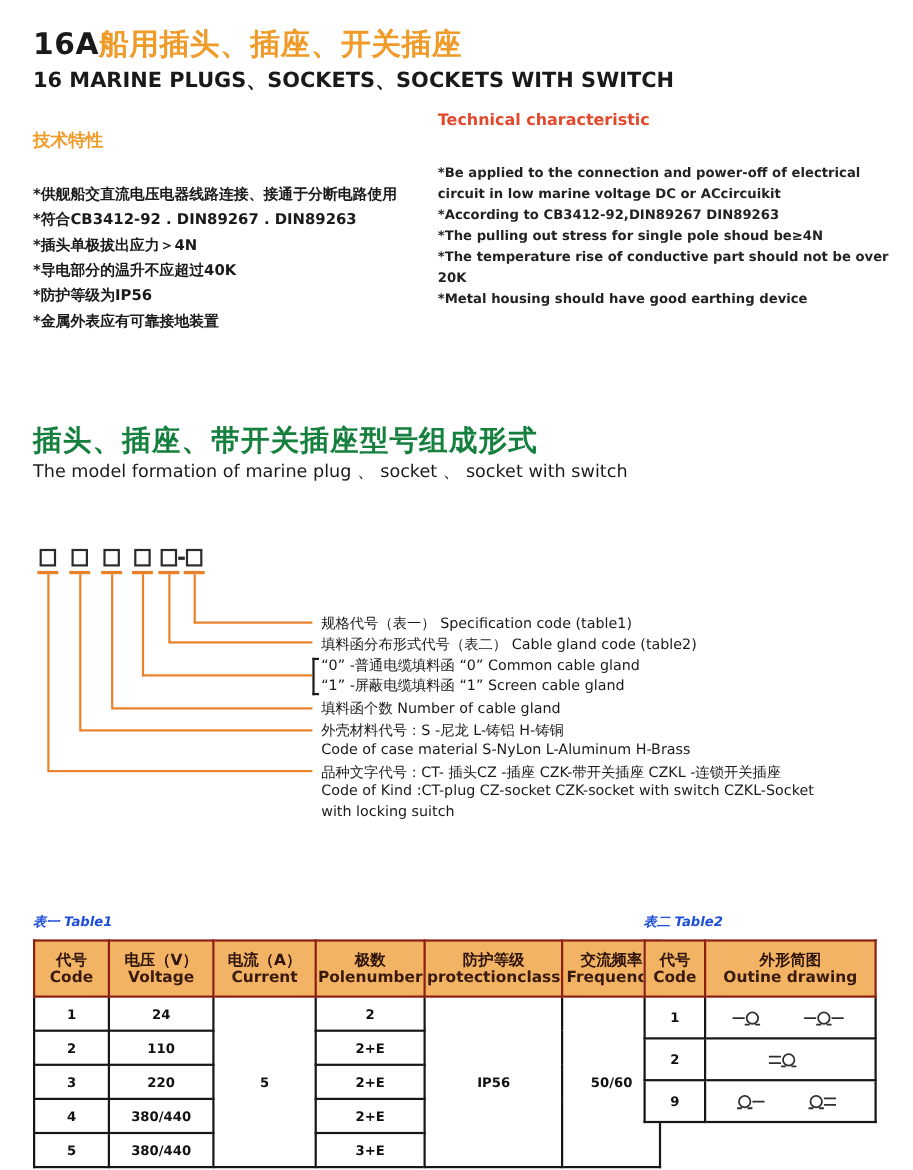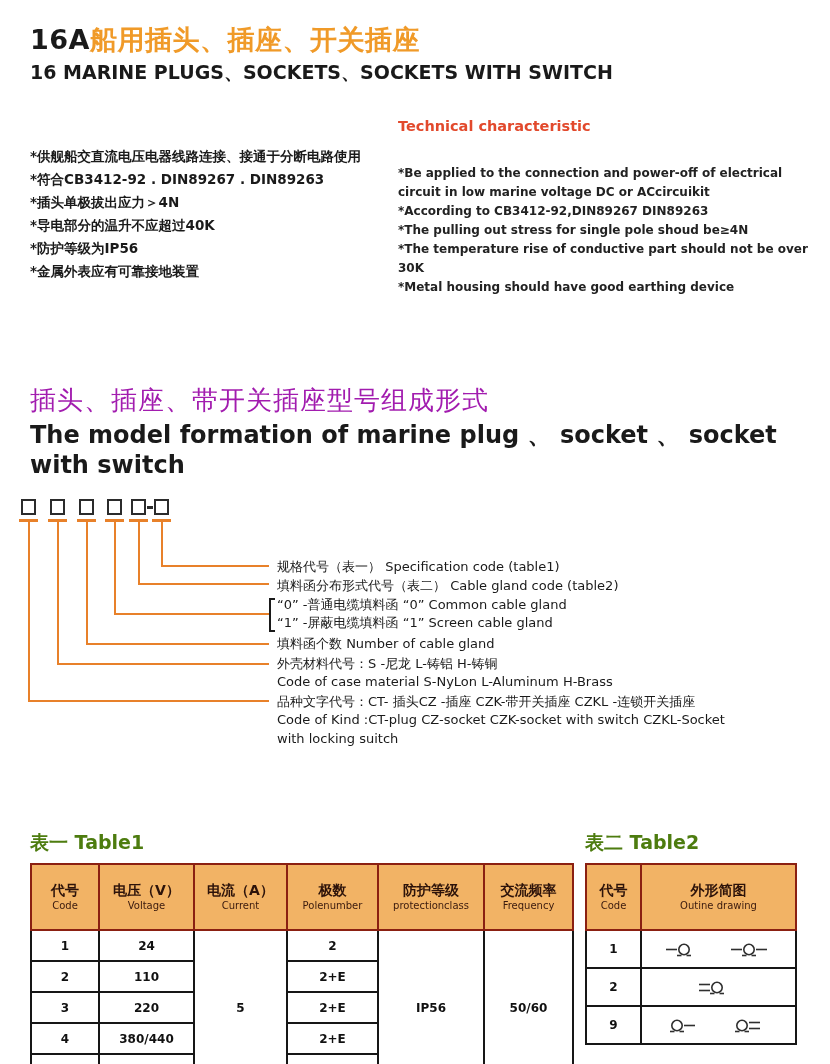--- a/index.html
+++ b/index.html
@@ -10,83 +10,84 @@
   
   .hdr { position:absolute; left:30px; top:10px; }
   .hdr .line1 { font-size:27px; font-weight:bold; letter-spacing:.5px; white-space:nowrap; }
   .hdr .line1 .zh { color:#f09a28; }
   .hdr .line2 { font-size:19px; font-weight:bold; margin-top:2px; white-space:nowrap; }
 
   
   .tech-zh { position:absolute; left:30px; top:106px; width:365px; }
   .tech-zh h3 { color:#f09a28; font-size:16px; font-weight:bold; }
   .tech-zh .items { margin-top:27px; font-size:13.5px; line-height:23px; font-weight:bold; }
-  .tech-en { position:absolute; left:398px; top:106px; width:420px; }
+  .tech-en { position:absolute; left:398px; top:90px; width:420px; }
   .tech-en h3 { color:#e2492c; font-size:14.5px; font-weight:bold; }
   .tech-en .items { margin-top:30px; font-size:12px; line-height:19px; font-weight:bold; color:#222; }
 
   
   .model-head { position:absolute; left:30px; top:371px; }
-  .model-head .zh { color:#a21caf; font-size:26px; font-weight:normal; letter-spacing:1px; }
-  .model-head .en { font-size:24px; font-weight:bold; margin-top:1px; }
-
-  
-  .diagram { position:absolute; left:21px; top:487px; width:785px; height:255px; }
+  .model-head .zh { color:#15803d; font-size:26px; font-weight:bold; letter-spacing:1px; }
+  .model-head .en { font-size:16px; font-weight:normal; margin-top:1px; }
+
+  
+  .diagram { position:absolute; left:36px; top:487px; width:785px; height:255px; }
   .dbox  { position:absolute; width:15px; height:16px; border:2px solid #2b2b2b; top:0; background:#fff; }
   .dund  { position:absolute; height:3px; width:19px; top:20px; background:#e8812a; }
   .ddash { position:absolute; width:6px; height:3px; top:7px; left:126px; background:#2b2b2b; }
   .vline { position:absolute; width:2px; background:#e8812a; }
   .hline { position:absolute; height:2px; background:#e8812a; }
   .dlabel { position:absolute; left:256px; font-size:13px; white-space:nowrap; color:#1a1a1a; }
   .bracket { position:absolute; left:248px; top:99px; width:6px; height:34px;
              border:2px solid #1a1a1a; border-right:none; }
 
   
   .t1 { position:absolute; left:30px; top:818px; }
   .t2 { position:absolute; left:585px; top:818px; }
-  .tlabel { font-size:19px; font-weight:bold; color:#4d7c0f; }
+  .tlabel { font-size:12px; font-weight:bold; color:#1d4ed8;font-style:italic; }
   table { border-collapse:collapse; margin-top:7px; background:#fff; }
-  th { background:#f2b365; border:2px solid #8b2012; height:66px; vertical-align:middle; padding:2px 1px; }
+  th { background:#f2b365; border:2px solid #8b2012; height:51px; vertical-align:middle; padding:2px 1px; }
   th .zh { font-size:14px; font-weight:bold; color:#2d130a; line-height:17px; }
-  th .en { font-size:10px; font-weight:normal; color:#3a1a0e; line-height:14px; }
+  th .en { font-size:14px; font-weight:bold; color:#3a1a0e; line-height:14px; }
   td { border:2px solid #161616; text-align:center; vertical-align:middle;
        font-size:12px; font-weight:bold; color:#111; }
   .t1 td { height:31px; }
   .t2 td { height:38px; }
   .draws { display:flex; justify-content:space-evenly; align-items:center; }
   .glyph svg { display:block; }
 </style>
 </head>
 <body>
 
 <div class="page">
 
   <header class="hdr">
     <div class="line1"><span>16A</span><span class="zh">船用插头、插座、开关插座</span></div>
     <div class="line2">16 MARINE PLUGS、SOCKETS、SOCKETS WITH  SWITCH</div>
   </header>
 
   <section class="tech-zh">
+    <h3>技术特性</h3>
     <div class="items">
       <div>*供舰船交直流电压电器线路连接、接通于分断电路使用</div>
       <div>*符合CB3412-92 . DIN89267 . DIN89263</div>
       <div>*插头单极拔出应力＞4N</div>
       <div>*导电部分的温升不应超过40K</div>
       <div>*防护等级为IP56</div>
       <div>*金属外表应有可靠接地装置</div>
     </div>
   </section>
 
   <section class="tech-en">
     <h3>Technical characteristic</h3>
     <div class="items">
       <div>*Be applied to the connection and power-off of electrical circuit in low marine voltage DC or ACcircuikit</div>
       <div>*According to CB3412-92,DIN89267 DIN89263</div>
       <div>*The pulling out stress for single pole shoud be≥4N</div>
-      <div>*The temperature rise of conductive part should not be over 30K</div>
+      <div>*The temperature rise of conductive part should not be over 20K</div>
       <div>*Metal housing should have good earthing device</div>
     </div>
   </section>
 
   <section class="model-head">
     <div class="zh">插头、插座、带开关插座型号组成形式</div>
     <div class="en">The model formation of marine plug 、 socket 、 socket with switch</div>
   </section>
 
   <div class="diagram">

